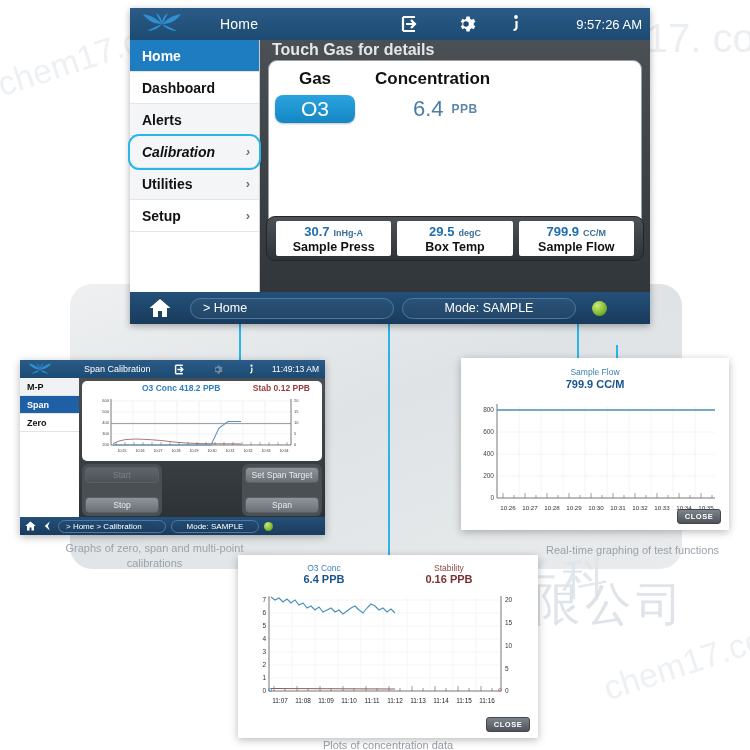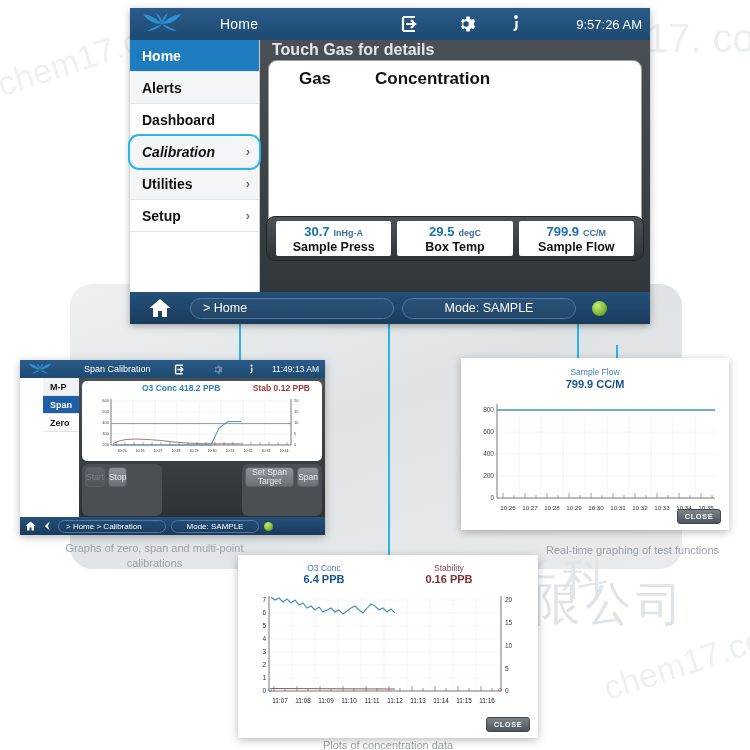--- a/index.html
+++ b/index.html
@@ -158,35 +158,35 @@
   #span-panel { left:20px; top:360px; width:305px; height:175px; }
   .sp-top {
     height:18px; background:linear-gradient(180deg,#2a5b87 0%,#1c4a72 100%);
     display:flex; align-items:center; position:relative; color:#fff;
   }
   .sp-logo { width:40px; display:flex; align-items:center; justify-content:center; }
   .sp-title { font-size:9px; margin-left:24px; }
   .sp-icons { position:absolute; left:155px; display:flex; gap:25px; align-items:center; height:18px; }
   .sp-clock { position:absolute; right:6px; font-size:8.5px; top:4px; }
   .sp-body { display:flex; height:139px; }
-  .sp-side { width:60px; background:#fff;margin-left:23px; }
+  .sp-side { width:60px; background:#fff; }
   .sp-item { height:18px; display:flex; align-items:center; padding-left:7px;
              font-size:9px; font-weight:700; color:#111; background:#f1f2f4;
              border-bottom:1px solid #e2e4e7; }
   .sp-item.active { background:#1f5fa5; color:#fff; }
   .sp-item.w { background:#fff; }
   .sp-main { flex:1; background:#31363b;
              background:linear-gradient(180deg,#4a4f54 0%,#2d3237 100%); padding:3px; }
   .chartbox { background:#fff; border-radius:5px; height:80px; padding:2px 4px; position:relative; }
   .cb-hdr { display:flex; justify-content:space-between; font-size:8.5px; padding:0 8px;margin-left:48px; }
   .cb-l { color:#2f7fc0; font-weight:700; }
   .cb-r { color:#9b3b3b; font-weight:700; }
   .btnarea { height:52px; margin-top:3px; display:flex; justify-content:space-between; }
   .btngrp { background:#4a4f54; border-radius:6px; padding:3px; width:80px;
-            display:flex; flex-direction:row; gap:3px; }
+            display:flex; flex-direction:column; gap:14px; }
   .gbtn { height:20px; border-radius:4px;
           background:linear-gradient(180deg,#8e949a 0%,#6a7076 100%);
           color:#e8ebee; font-size:8.5px; display:flex; align-items:center;
           justify-content:center; text-align:center; line-height:1.05;
           border:1px solid #5a6066; }
   .gbtn.dim { color:#7a8086; background:linear-gradient(180deg,#5e646a 0%,#4d5359 100%); }
   .sp-foot { height:18px; background:linear-gradient(180deg,#24507a 0%,#193b5c 100%);
              display:flex; align-items:center; padding:0 4px; gap:5px; }
   .sp-pill { height:13px; border-radius:7px; border:1px solid #4f79a3; color:#fff;
              font-size:8px; display:flex; align-items:center; padding:0 7px; }
@@ -281,25 +281,25 @@
     </div>
     <div class="clock">9:57:26 AM</div>
   </div>
 
   <div class="dev-body">
 
     <div class="sidebar">
       <div class="side-item active">
         <span>Home</span>
       </div>
+      <div class="side-item white">
+        <span>Dashboard</span>
+      </div>
       <div class="side-item">
         <span>Alerts</span>
-      </div>
-      <div class="side-item white">
-        <span>Dashboard</span>
       </div>
       <div class="side-item hl">
         <span>Calibration</span>
         <span class="chev">›</span>
       </div>
       <div class="side-item">
         <span>Utilities</span>
         <span class="chev">›</span>
       </div>
       <div class="side-item white">
@@ -309,20 +309,25 @@
       <div class="side-filler"></div>
     </div>
 
     <div class="content">
       <div class="touch-hint">Touch Gas for details</div>
 
       <div class="gas-panel">
         <div class="gas-hdr">
           <div class="g1">Gas</div>
           <div class="g2">Concentration</div>
+        </div>
+        <div class="gas-row">
+          <div class="gas-chip">O3</div>
+          <div class="gas-val">6.4</div>
+          <div class="gas-unit">PPB</div>
         </div>
       </div>
 
       <div class="stat-bar">
         <div class="stat-box">
           <div class="sb-top">
             <span>30.7</span><span class="u">InHg-A</span>
           </div>
           <div class="sb-lbl">Sample Press</div>
         </div>

